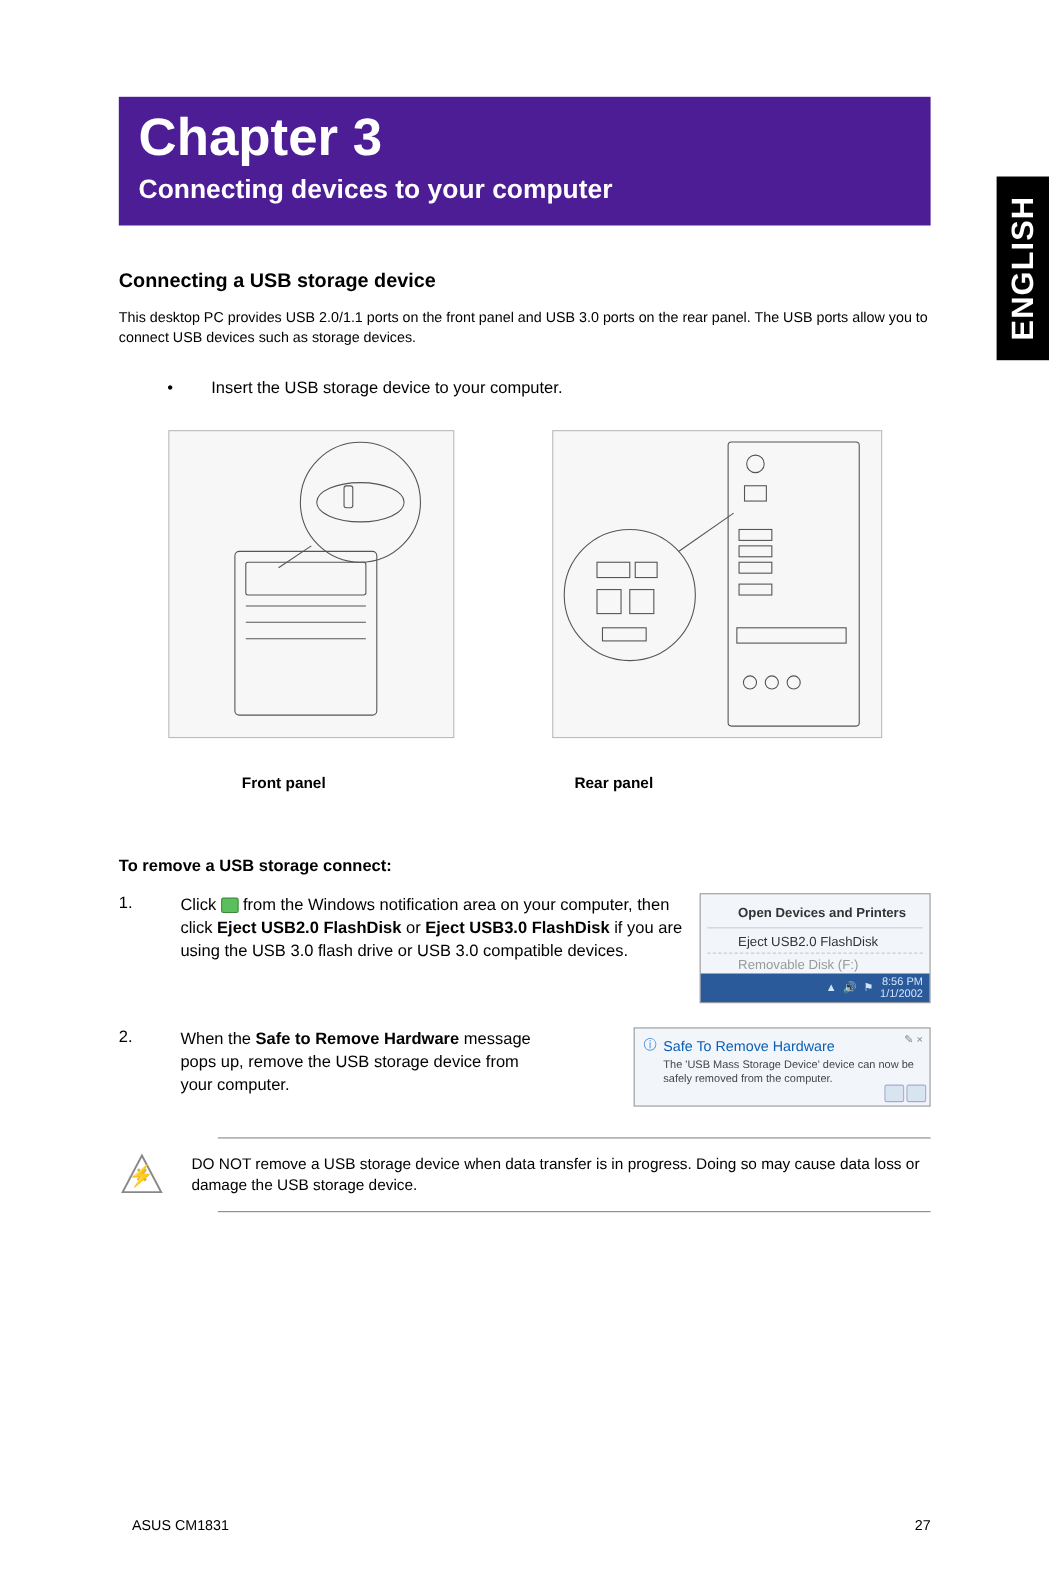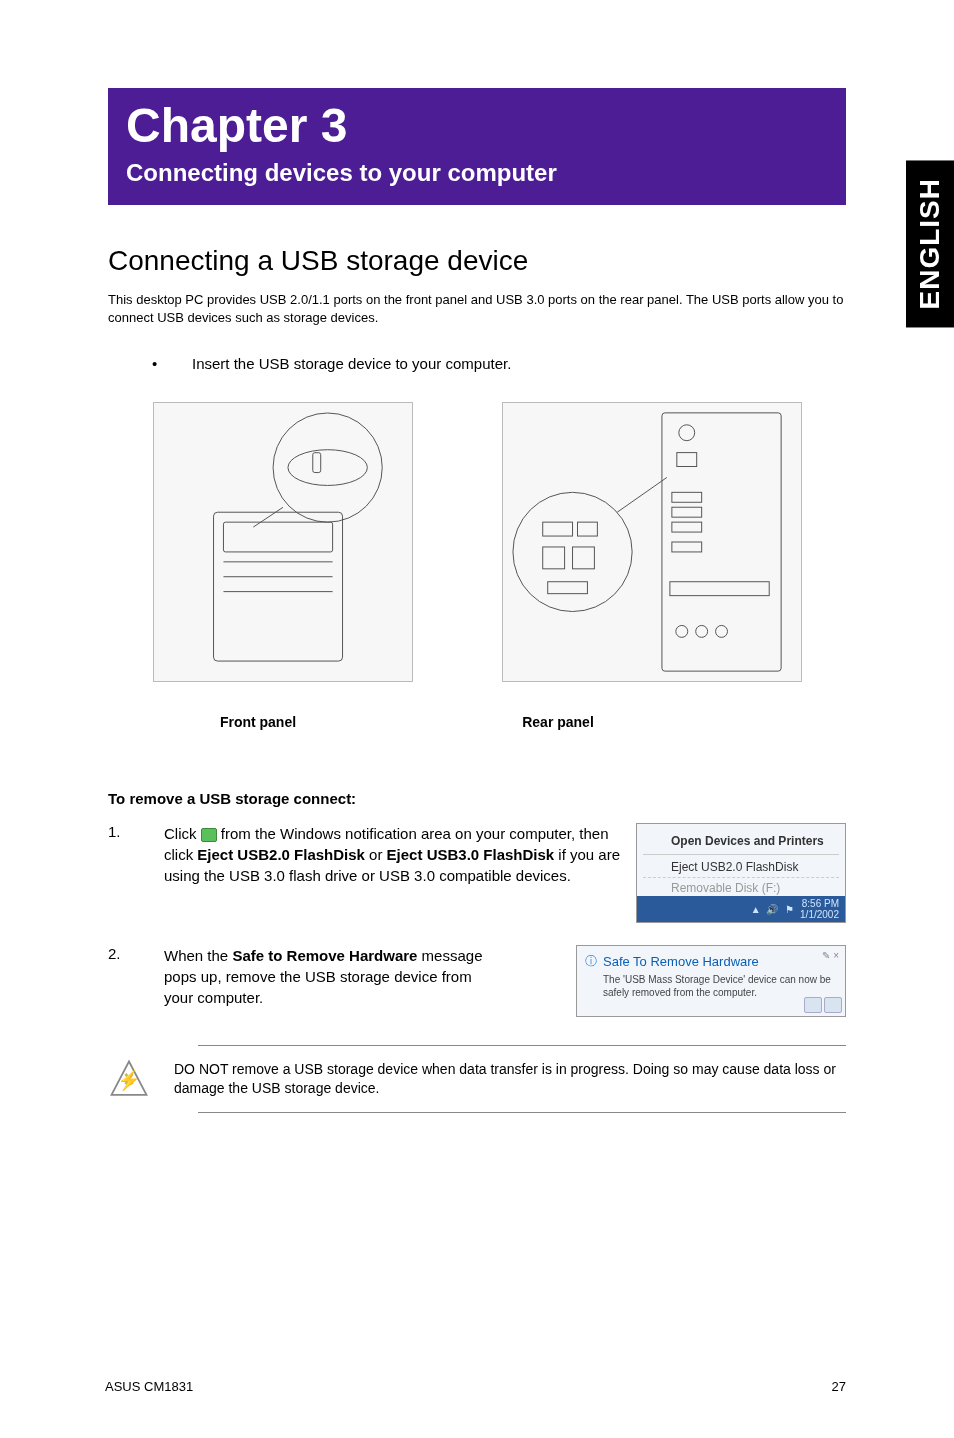--- a/index.html
+++ b/index.html
@@ -42,22 +42,22 @@
       background: #000;
       color: #fff;
       writing-mode: vertical-rl;
       transform: rotate(180deg);
       padding: 18px 8px;
       font-size: 28px;
       font-weight: bold;
       letter-spacing: 1px;
     }
     .section-heading {
-      font-size: 28px;
-      font-weight: normal;
+      font-size: 18px;
+      font-weight: bold;
       margin-bottom: 14px;
     }
     .body-text {
       font-size: 13px;
       line-height: 1.4;
       margin-bottom: 28px;
     }
     .subheading {
       font-size: 15px;
       font-weight: bold;
@@ -246,21 +246,21 @@
       margin-left: -90px;
       flex-shrink: 0;
     }
     .warning-text {
       font-size: 14px;
       line-height: 1.4;
     }
     .footer {
       position: absolute;
       bottom: 44px;
-      left: 105px;
+      left: 120px;
       right: 108px;
       display: flex;
       justify-content: space-between;
       font-size: 13px;
       border-top: none;
     }
     .pc-svg {
       stroke: #555;
       fill: none;
       stroke-width: 1;

